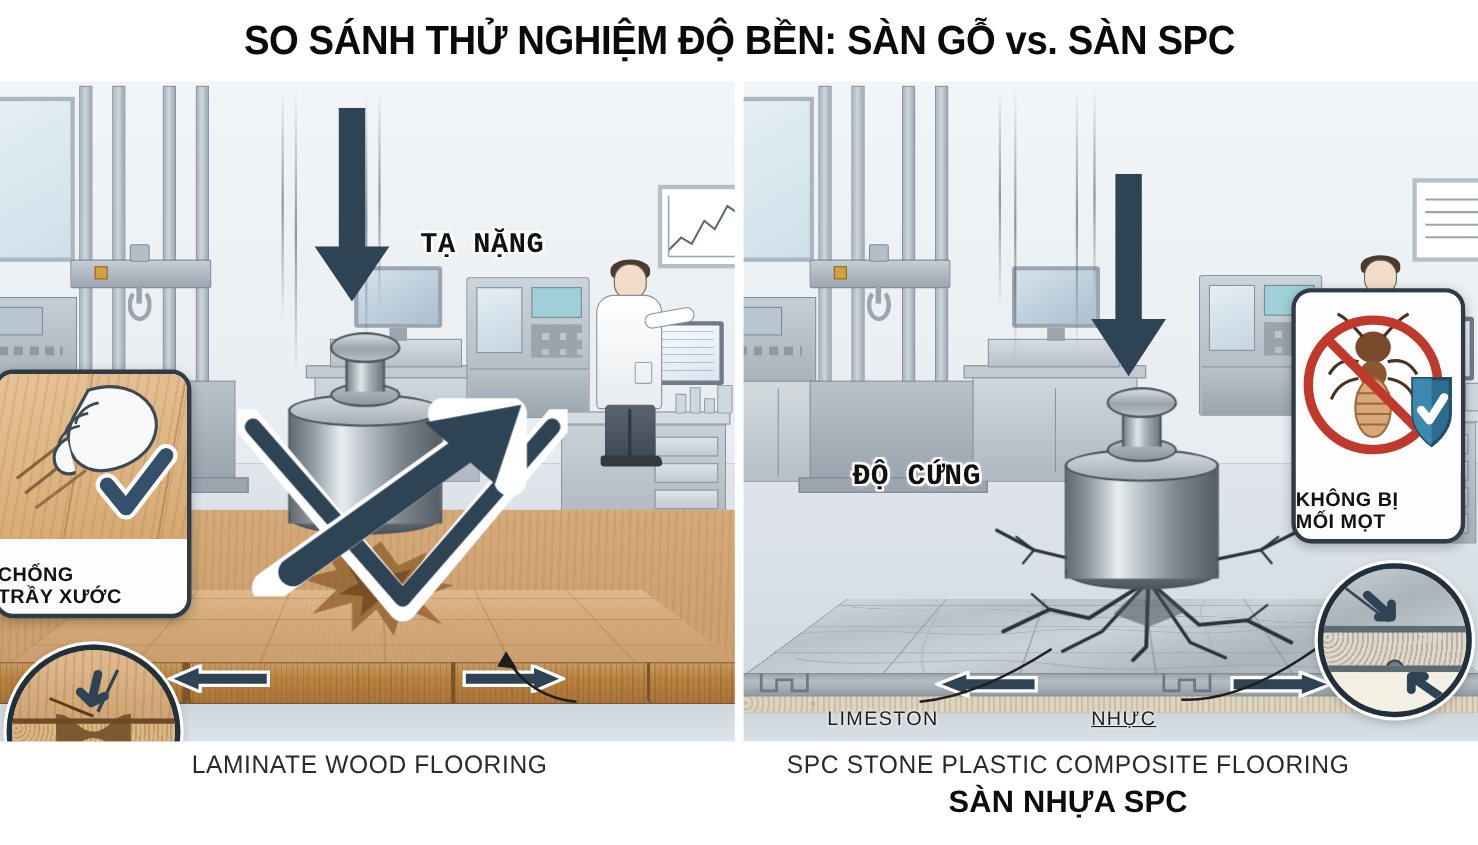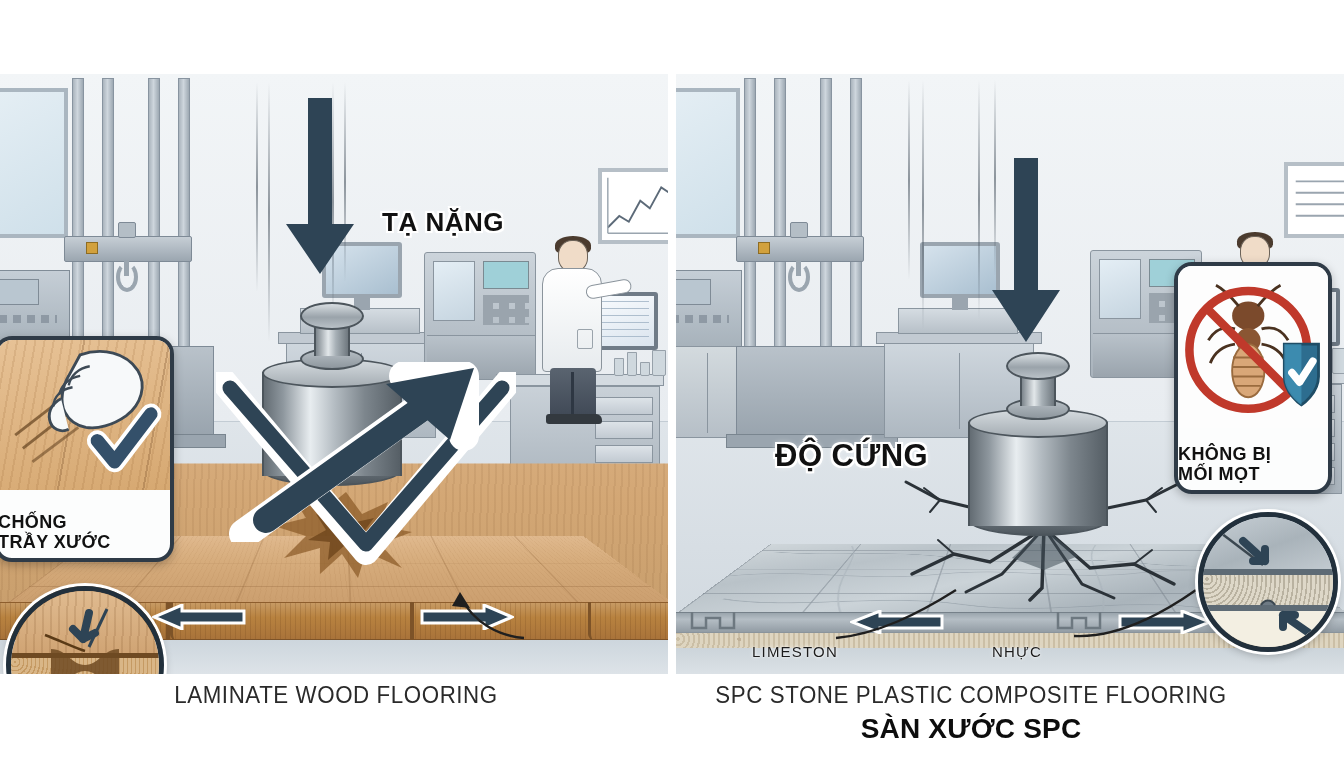--- a/index.html
+++ b/index.html
@@ -381,31 +381,31 @@
   }
 
   
   .down-arrow { position: absolute; }
   .bounce-v { position: absolute; }
   .up-arrow { position: absolute; }
 
   
   .scene-label {
     position: absolute; font-weight: 700; color: #111;
-    font-family: Liberation Sans, sans-serif;
+    font-family: Liberation Mono, monospace;
     letter-spacing: .5px; white-space: nowrap;
     text-shadow:
       -2px -2px 0 #fff, 2px -2px 0 #fff, -2px 2px 0 #fff, 2px 2px 0 #fff,
       0 -2px 0 #fff, 0 2px 0 #fff, -2px 0 0 #fff, 2px 0 0 #fff,
       0 0 6px rgba(255,255,255,.95);
   }
   .lbl-ta-nang   { left: 382px; top: 133px; font-size: 26px; }
   .lbl-dan-hoi   { left: 425px; top: 419px; font-size: 27px; }
   .callout {
-    position: absolute; font-weight: 400; color: #1c1c1c; font-size: 15px;
+    position: absolute; font-weight: 400; color: #1c1c1c; font-size: 18px;
     letter-spacing: 1.2px; white-space: nowrap;
     font-family: "Liberation Sans", sans-serif;
     text-shadow: 0 0 4px rgba(255,255,255,.9), 0 0 2px rgba(255,255,255,.9);
   }
 
   
   .badge {
     position: absolute; background: #fcfdfd;
     border: 4px solid #2f3b47; border-radius: 18px;
     box-shadow: 0 3px 10px rgba(0,0,0,.25);
@@ -477,20 +477,23 @@
     font-family: "Liberation Sans", sans-serif;
     font-size: 28px; font-weight: 700; letter-spacing: .2px; color: #0d0d0d;
     margin-top: 4px;
   }
 </style>
 </head>
 <body>
 
 <div id="root">
 
+  <div class="title-bar">
+    <div class="title-text">SO SÁNH THỬ NGHIỆM ĐỘ BỀN: SÀN GỖ vs. SÀN SPC</div>
+  </div>
 
   <div class="scene">
 
     <div class="panel panel-left">
 
       <div class="room">
         <div class="room-wall"></div>
         <div class="room-floor"></div>
       </div>
 
@@ -810,21 +813,21 @@
         <path d="M4 6 H66 V1 L94 12 L66 23 V18 H4 Z" fill="#2e4455" stroke="#ffffff" stroke-width="3"></path>
       </svg>
 
       <svg style="position:absolute; left:160px; bottom:30px; width:130px; height:56px;" viewBox="0 0 130 56">
         <path d="M4 50 C46 46 86 26 124 2" fill="none" stroke="#1f1f1f" stroke-width="2.4"></path>
       </svg>
       <svg style="position:absolute; left:398px; bottom:30px; width:130px; height:56px;" viewBox="0 0 130 56">
         <path d="M4 48 C44 50 86 30 126 2" fill="none" stroke="#1f1f1f" stroke-width="2.4"></path>
       </svg>
 
-      <div class="scene-label" style="left:103px; top:364px; font-size:31px;">ĐỘ CỨNG</div>
+      <div class="scene-label" style="left:103px; top:345px; font-size:27px;">ĐỘ CỨNG</div>
 
       <div class="inset inset-right" style="left:526px; top:438px;">
         <div class="inset-spc-top"></div>
         <div class="inset-spc-core"></div>
         <div class="inset-spc-bot"></div>
         <svg viewBox="0 0 130 130" style="position:absolute; inset:0; width:100%; height:100%;">
           <path d="M10 10 L60 48" stroke="#3b4750" stroke-width="2.5" fill="none"></path>
           <path d="M40 24 L62 44 M62 44 L50 44 M62 44 L62 32" stroke="#2e4455" stroke-width="8" fill="none" stroke-linecap="round"></path>
           <path d="M58 88 C62 82 68 82 72 88" fill="#6e7a84" stroke="#3b4750" stroke-width="2"></path>
           <path d="M106 116 L80 98 M80 98 L92 98 M80 98 L80 110" stroke="#2e4455" stroke-width="8" fill="none" stroke-linecap="round"></path>
@@ -864,30 +867,30 @@
             <path d="M120 108 L128 118 L142 96" fill="none" stroke="#ffffff" stroke-width="8" stroke-linecap="round" stroke-linejoin="round"></path>
           </svg>
         </div>
         <div class="badge-caption">
           <div>KHÔNG BỊ</div>
           <div>MỐI MỌT</div>
         </div>
       </div>
 
       <div class="callout" style="left:80px; top:569px;">LIMESTON</div>
-      <div class="callout" style="left:320px; top:569px;">NHỰC</div>
+      <div class="callout" style="left:320px; top:569px;text-decoration:underline;">NHỰC</div>
 
     </div>
 
     <div class="divider"></div>
   </div>
 
   <div class="footer">
     <div class="foot-col l">
       <div class="foot-en">LAMINATE WOOD FLOORING</div>
     </div>
     <div class="foot-col r">
       <div class="foot-en">SPC STONE PLASTIC COMPOSITE FLOORING</div>
-      <div class="foot-vi">SÀN XƯỚC SPC</div>
+      <div class="foot-vi">SÀN NHỰA SPC</div>
     </div>
   </div>
 
 </div>
 
 </body></html>

